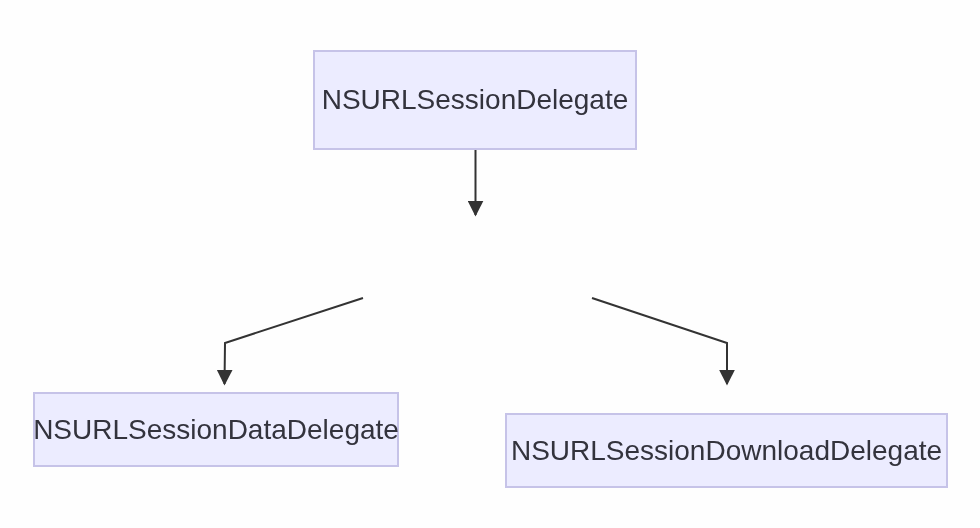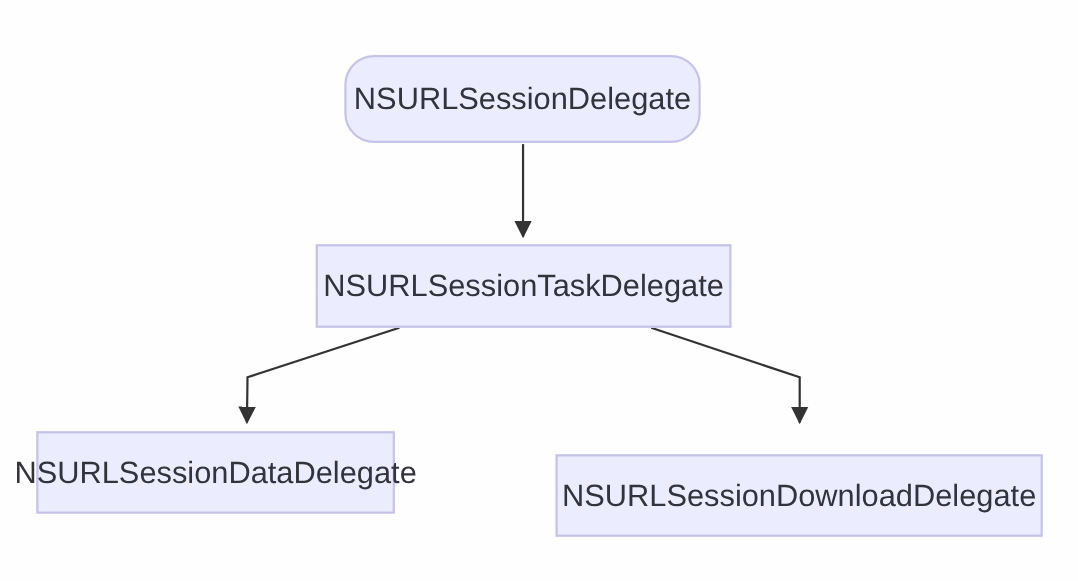--- a/index.html
+++ b/index.html
@@ -32,23 +32,23 @@
     align-items: center;
     justify-content: center;
   }
   .node-label {
     color: #33333d;
     font-size: 28px;
     line-height: 1.2;
     white-space: nowrap;
     text-align: center;
   }
-  .node-root     { left: 313px; top: 50px;  width: 324px; height: 80px; border-radius: 27px; }
+  .node-root     { left: 313px; top: 50px;  width: 324px; height: 100px; }
   .node-task     { left: 287px; top: 222px; width: 378px; height: 76px; }
-  .node-data     { left: 33px;  top: 392px; width: 326px; height: 75px; }
+  .node-data     { left: 33px;  top: 392px; width: 366px; height: 75px; }
   .node-download { left: 505px; top: 413px; width: 443px; height: 75px; }
 </style>
 </head>
 <body>
 
 <div class="canvas">
 
   <svg class="edges-svg" viewBox="0 0 980 528" xmlns="http://www.w3.org/2000/svg">
     <defs>
       <marker id="arrowhead" viewBox="0 0 10 10" refX="9" refY="5" markerWidth="8" markerHeight="8" orient="auto-start-reverse">
@@ -57,23 +57,20 @@
     </defs>
     <path d="M475.5,131 L475.5,215" fill="none" stroke="#333333" stroke-width="2" marker-end="url(#arrowhead)"></path>
     <path d="M363,298 L225,343 L224.5,384" fill="none" stroke="#333333" stroke-width="2" marker-end="url(#arrowhead)"></path>
     <path d="M592,298 L727,343 L727,384" fill="none" stroke="#333333" stroke-width="2" marker-end="url(#arrowhead)"></path>
   </svg>
 
   <div class="node node-root">
     <span class="node-label">NSURLSessionDelegate</span>
   </div>
 
-  <div class="node node-task">
-    <span class="node-label">NSURLSessionTaskDelegate</span>
-  </div>
 
   <div class="node node-data">
     <span class="node-label">NSURLSessionDataDelegate</span>
   </div>
 
   <div class="node node-download">
     <span class="node-label">NSURLSessionDownloadDelegate</span>
   </div>
 
 </div>

